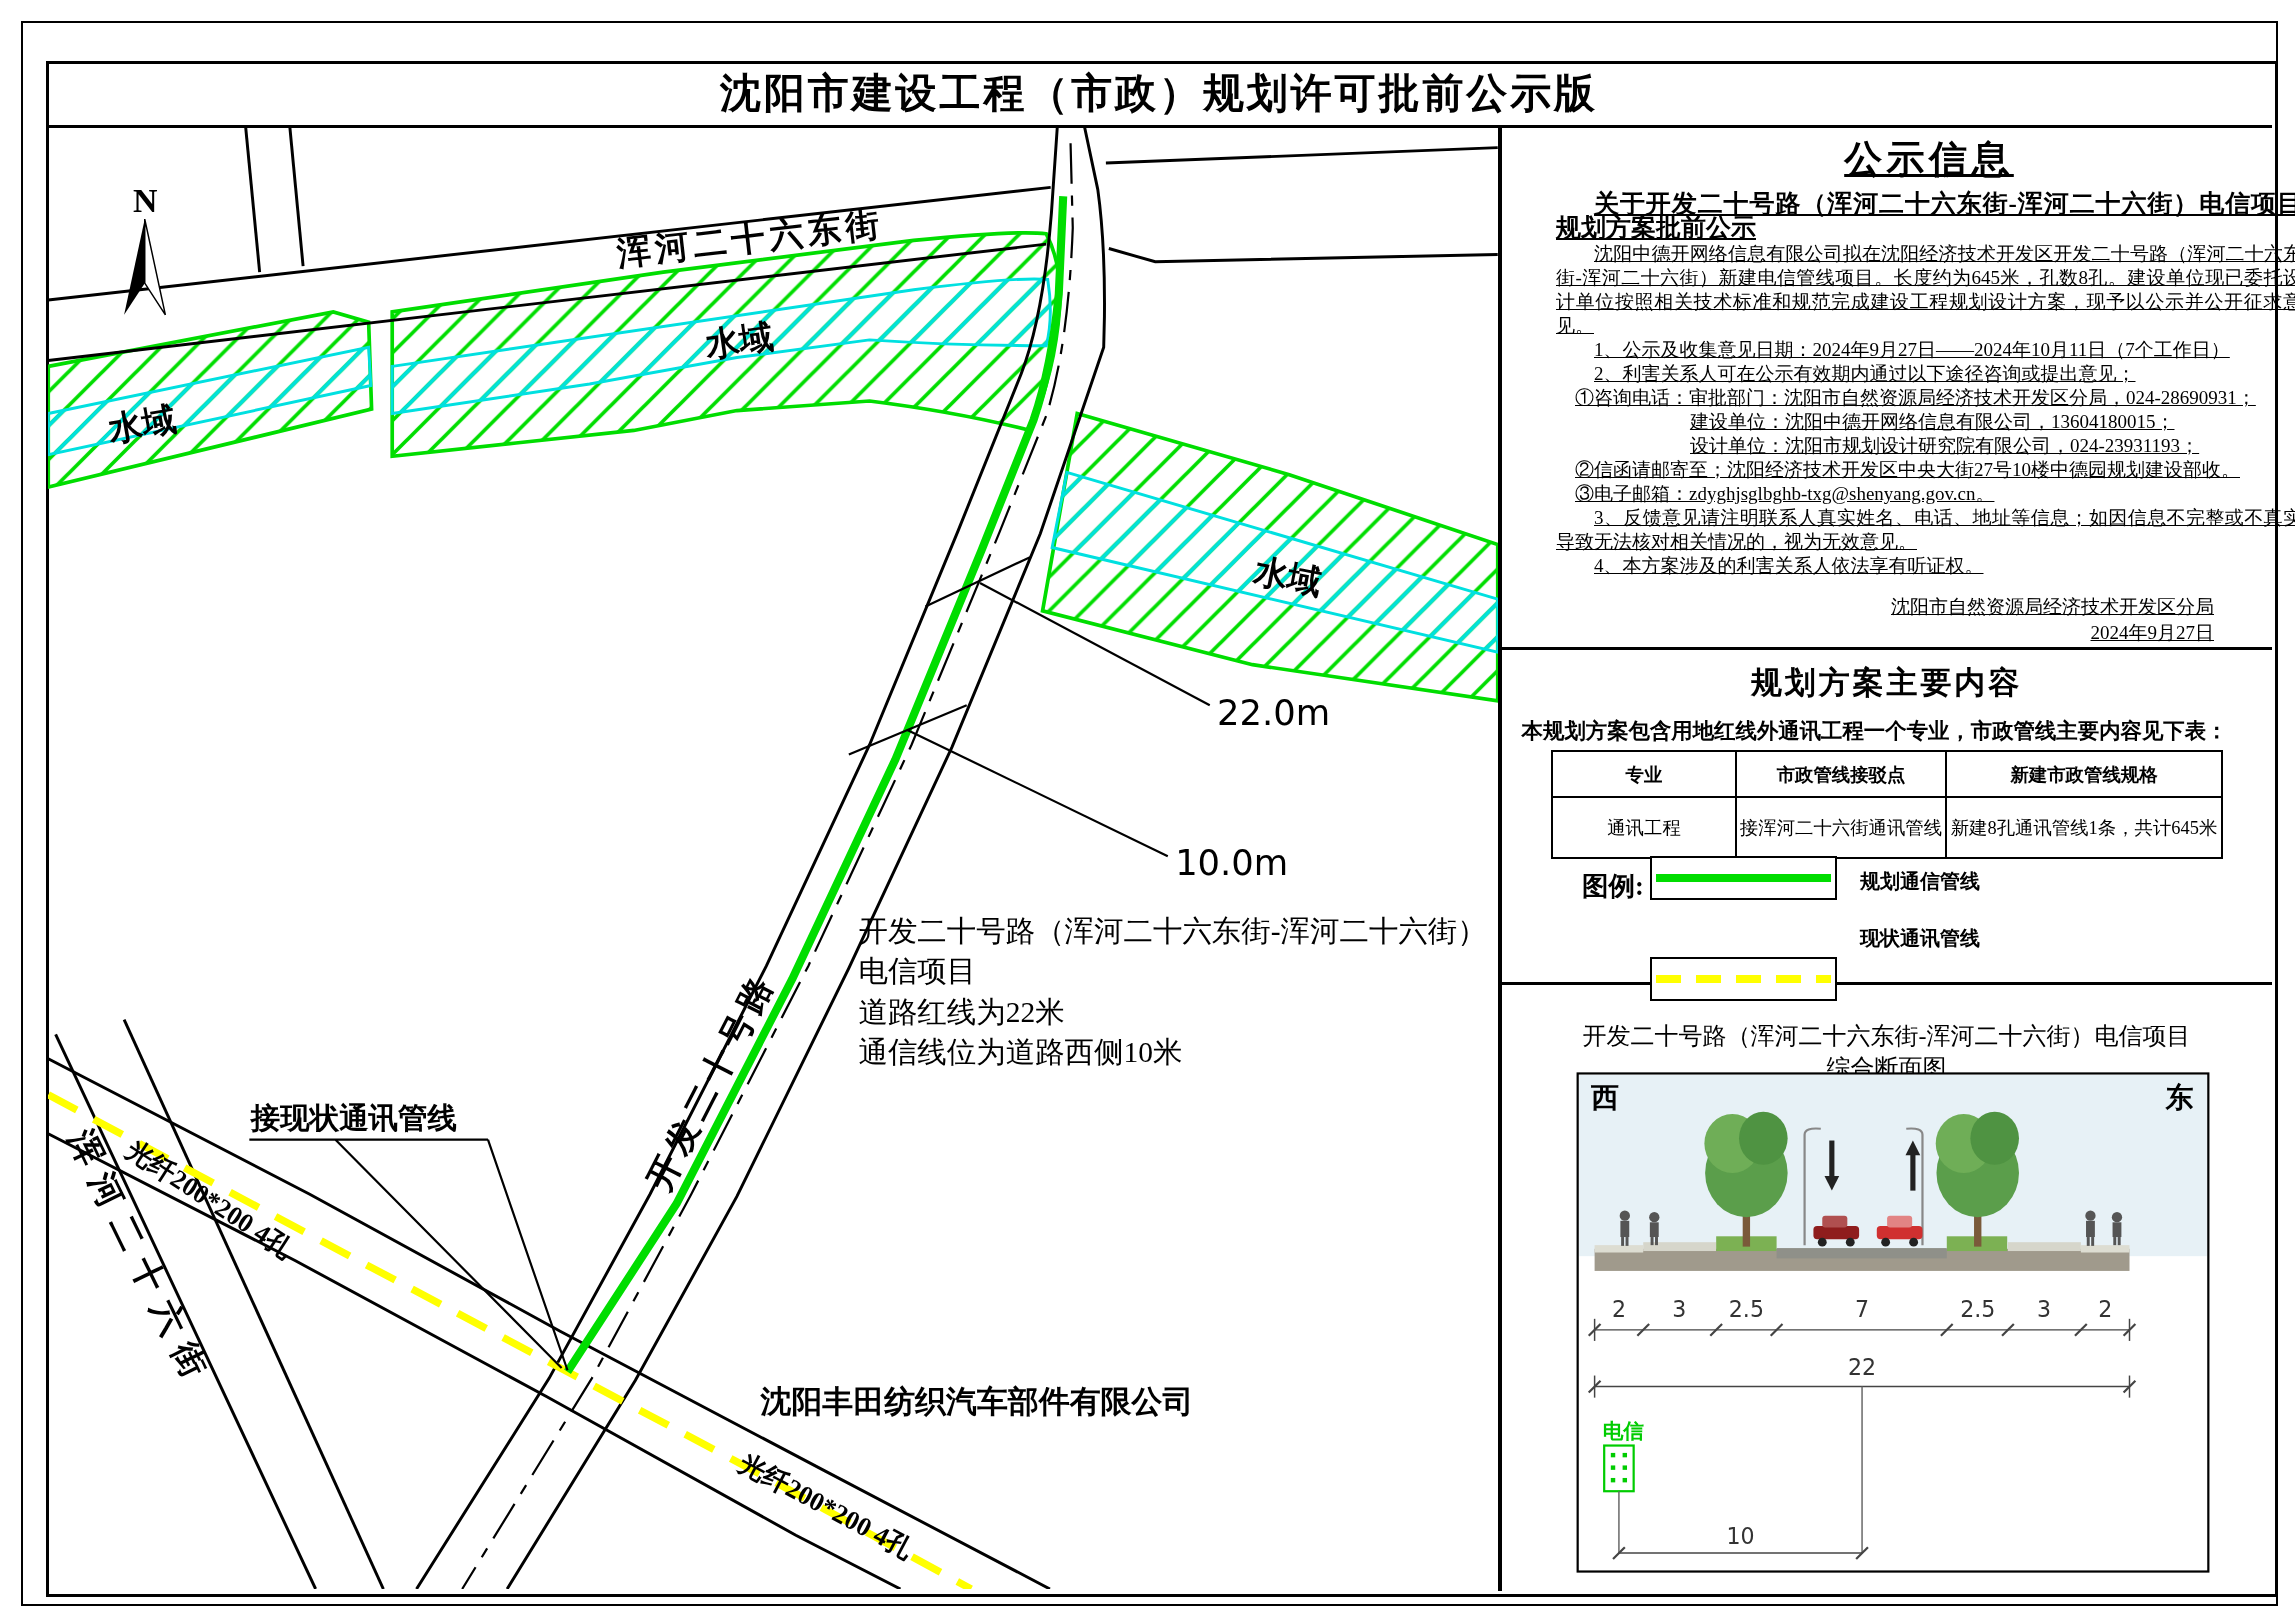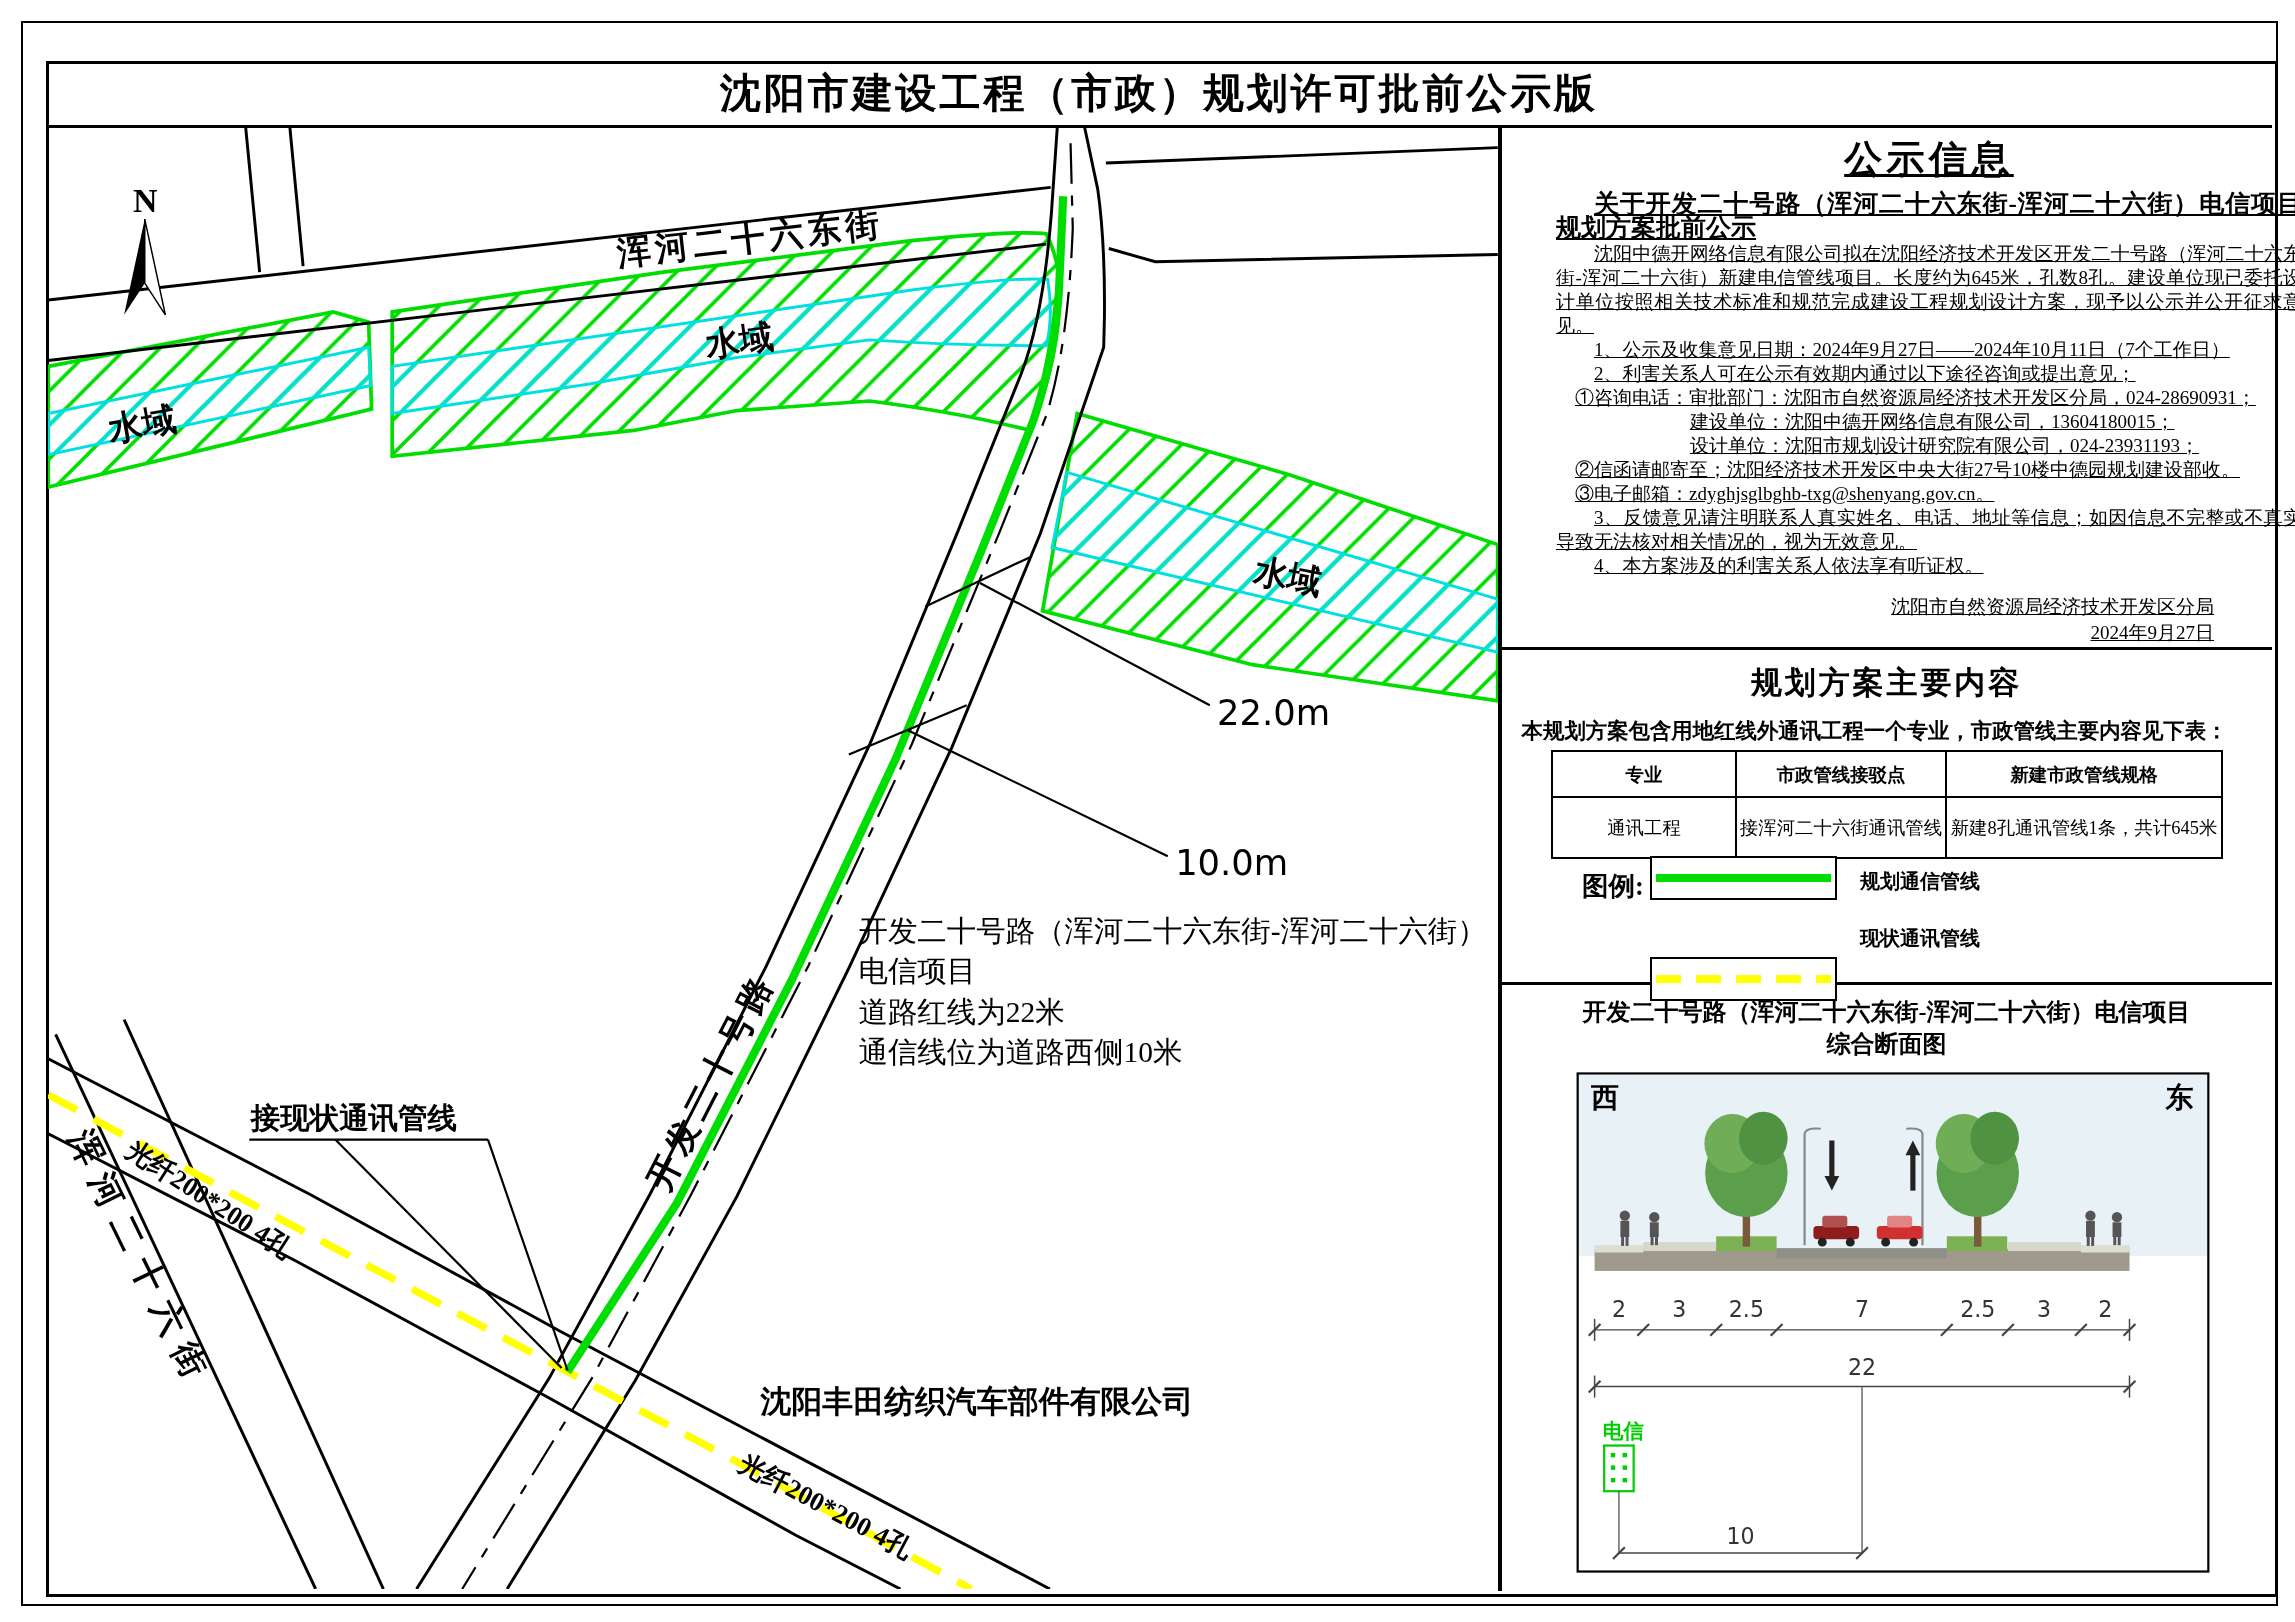--- a/index.html
+++ b/index.html
@@ -27,21 +27,21 @@
   table.plan{border-collapse:collapse;table-layout:fixed;}
   table.plan th,table.plan td{border:2.9px solid #000;font-size:18.4px;text-align:center;
      font-weight:bold;padding:0;}
   table.plan th{height:44px;} table.plan td{height:59px;font-weight:normal;}
   #legend-label{font-size:26.5px;font-weight:bold;}
   .legend-box{width:183px;height:40px;border:2.9px solid #000;position:relative;background:#fff;}
   .legend-line{position:absolute;left:4.4px;right:4.4px;top:50%;margin-top:-3.7px;height:7.4px;}
   .lg-green{background:#00dd00;}
   .lg-yellow{background:repeating-linear-gradient(to right,#ffff00 0 25px,#ffffff 25px 40px);}
   .legend-text{font-size:20px;font-weight:bold;}
-  #sec-title1,#sec-title2{text-align:center;font-size:24px;font-weight:bold;}
+  #sec-title1,#sec-title2{text-align:center;font-size:24px;font-weight:normal;margin-top:24px;}
   svg text{font-family:"Liberation Serif","DejaVu Serif",serif;}
   .dimnum{font-family:"DejaVu Sans",sans-serif;}
 </style>
 </head>
 <body>
 
 <div id="page">
 
   <div id="outer-frame" class="abs"></div>
   <div id="content-frame" class="abs"></div>

